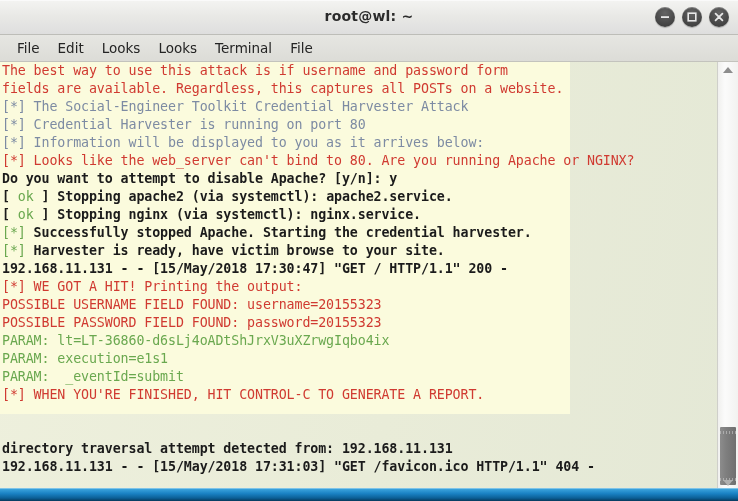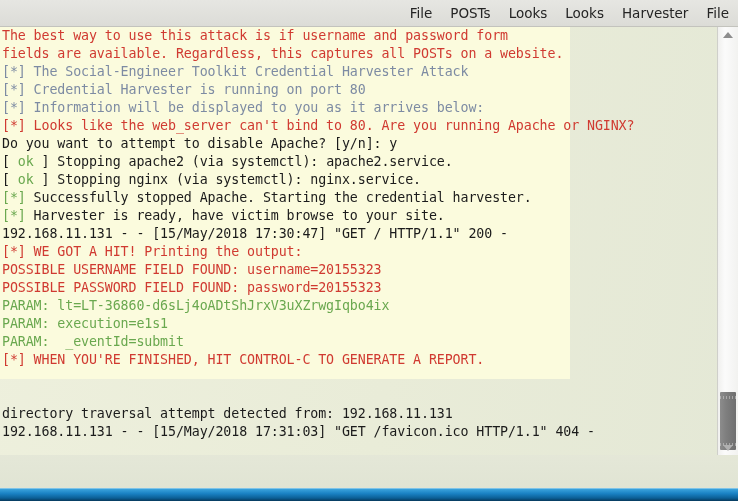--- a/index.html
+++ b/index.html
@@ -77,22 +77,21 @@
   }
   .wbtn svg { position: absolute; left: 3px; top: 3px; }
 
   
   #menubar {
     height: 26px;
     background: linear-gradient(180deg, #e6e6e2 0%, #dcdcd7 100%);
     border-bottom: 1px solid #c3c3bd;
     display: flex;
     align-items: center;
-    padding-left: 0;
-    justify-content: flex-end;
+    padding-left: 8px;
   }
   .menu-item {
     font-family: "DejaVu Sans", sans-serif;
     font-size: 13.5px;
     color: #242424;
     padding: 2px 9px;
     cursor: default;
   }
 
   
@@ -119,21 +118,21 @@
     font-family: "DejaVu Sans Mono", monospace;
     font-size: 13.3px;
     line-height: 18px;
     white-space: pre;
     letter-spacing: -0.1px;
   }
   .ln { height: 18px; }
   .c-red   { color: #d03a31; margin-top: 32px; }
   .c-blue  { color: #7d8ba3; }
   .c-green { color: #6aa84f; }
-  .c-black { color: #1b1b1b; }
+  .c-black { color: #1b1b1b; font-weight: bold; }
 
   
   #scrollbar {
     position: absolute;
     right: 0;
     top: 0;
     width: 20px;
     height: 428px;
     background: linear-gradient(90deg, #f0f0ee 0%, #fbfbfb 35%, #f2f2f0 100%);
     border-left: 1px solid #cfcfca;
@@ -174,27 +173,53 @@
     opacity: .55;
   }
 </style>
 </head>
 <body>
 
 <div id="desktop"></div>
 
 <div id="window">
 
+  <div id="titlebar">
+    <div id="title-text">root@wl: ~</div>
+    <div class="wbtns">
+      <div class="wbtn">
+        <span>
+          <svg width="14" height="14" viewBox="0 0 14 14">
+              <rect x="3" y="6.2" width="8" height="1.8" fill="#e8e8e8"></rect>
+            </svg>
+        </span>
+      </div>
+      <div class="wbtn">
+        <span>
+          <svg width="14" height="14" viewBox="0 0 14 14">
+              <rect x="3.2" y="3.2" width="7.6" height="7.6" fill="none" stroke="#e8e8e8" stroke-width="1.6"></rect>
+            </svg>
+        </span>
+      </div>
+      <div class="wbtn">
+        <span>
+          <svg width="14" height="14" viewBox="0 0 14 14">
+              <path d="M3.6 3.6 L10.4 10.4 M10.4 3.6 L3.6 10.4" stroke="#e8e8e8" stroke-width="1.8" stroke-linecap="round"></path>
+            </svg>
+        </span>
+      </div>
+    </div>
+  </div>
 
   <div id="menubar">
     <div class="menu-item">File</div>
-    <div class="menu-item">POSTs</div>
+    <div class="menu-item">Edit</div>
     <div class="menu-item">Looks</div>
     <div class="menu-item">Looks</div>
-    <div class="menu-item">Harvester</div>
+    <div class="menu-item">Terminal</div>
     <div class="menu-item">File</div>
   </div>
 
   <div id="term-wrap">
     <div id="term-highlight"></div>
     <div id="term-text"><div class="ln"><span class="c-red">The best way to use this attack is if username and password form</span></div><div class="ln"><span class="c-red">fields are available. Regardless, this captures all POSTs on a website.</span></div><div class="ln"><span class="c-blue">[*] The Social-Engineer Toolkit Credential Harvester Attack</span></div><div class="ln"><span class="c-blue">[*] Credential Harvester is running on port 80</span></div><div class="ln"><span class="c-blue">[*] Information will be displayed to you as it arrives below:</span></div><div class="ln"><span class="c-red">[*] Looks like the web_server can't bind to 80. Are you running Apache or NGINX?</span></div><div class="ln"><span class="c-black">Do you want to attempt to disable Apache? [y/n]: y</span></div><div class="ln"><span class="c-black">[ </span><span class="c-green">ok</span><span class="c-black"> ] Stopping apache2 (via systemctl): apache2.service.</span></div><div class="ln"><span class="c-black">[ </span><span class="c-green">ok</span><span class="c-black"> ] Stopping nginx (via systemctl): nginx.service.</span></div><div class="ln"><span class="c-green">[*]</span><span class="c-black"> Successfully stopped Apache. Starting the credential harvester.</span></div><div class="ln"><span class="c-green">[*]</span><span class="c-black"> Harvester is ready, have victim browse to your site.</span></div><div class="ln"><span class="c-black">192.168.11.131 - - [15/May/2018 17:30:47] "GET / HTTP/1.1" 200 -</span></div><div class="ln"><span class="c-red">[*] WE GOT A HIT! Printing the output:</span></div><div class="ln"><span class="c-red">POSSIBLE USERNAME FIELD FOUND: username=20155323</span></div><div class="ln"><span class="c-red">POSSIBLE PASSWORD FIELD FOUND: password=20155323</span></div><div class="ln"><span class="c-green">PARAM: lt=LT-36860-d6sLj4oADtShJrxV3uXZrwgIqbo4ix</span></div><div class="ln"><span class="c-green">PARAM: execution=e1s1</span></div><div class="ln"><span class="c-green">PARAM:  _eventId=submit</span></div><div class="ln"><span class="c-red">[*] WHEN YOU'RE FINISHED, HIT CONTROL-C TO GENERATE A REPORT.</span></div><div class="ln"><span class="c-black"></span></div><div class="ln"><span class="c-black"></span></div><div class="ln"><span class="c-black">directory traversal attempt detected from: 192.168.11.131</span></div><div class="ln"><span class="c-black">192.168.11.131 - - [15/May/2018 17:31:03] "GET /favicon.ico HTTP/1.1" 404 -</span></div></div>
 
     <div id="scrollbar">
       <div class="sb-arrow up">
           <i></i>

